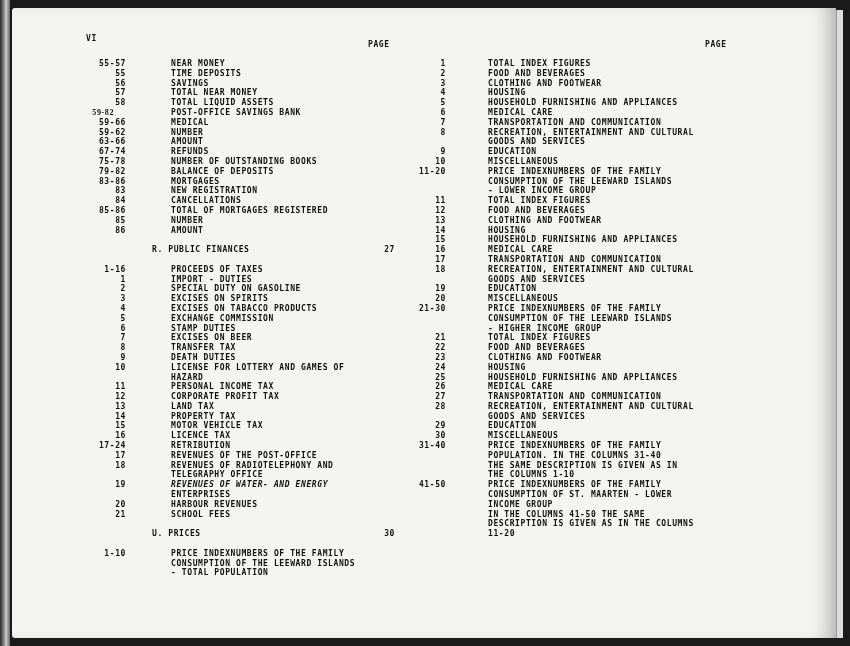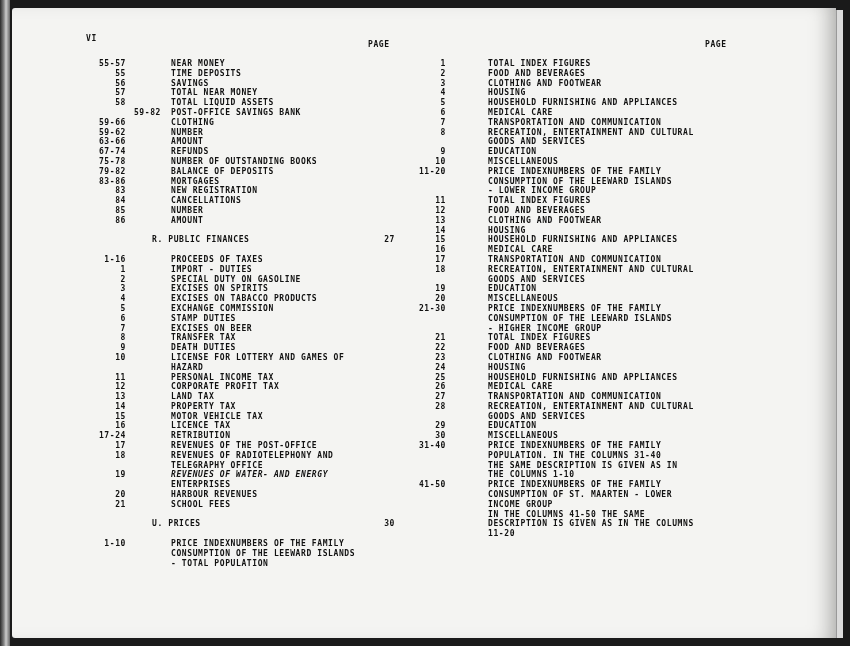--- a/index.html
+++ b/index.html
@@ -28,30 +28,31 @@
 <div class="txt" style="left:86px;top:34px;">VI</div>
 <div class="txt" style="left:368px;top:40px;">PAGE</div>
 <div class="txt" style="left:705px;top:40px;">PAGE</div>
 
 <div id="left-col" class="col" style="left: 0px; top: 59px; width: 850px;">
     <div class="row txt" style="position: relative;"><span class="num" style="right: 724px; position: absolute;">55-57</span><span style="left: 171px;">NEAR MONEY</span><span style="right: 455px;"></span></div>
     <div class="row txt" style="position: relative;"><span class="num" style="right: 724px; position: absolute;">55</span><span style="left: 171px;">TIME DEPOSITS</span><span style="right: 455px;"></span></div>
     <div class="row txt" style="position: relative;"><span class="num" style="right: 724px; position: absolute;">56</span><span style="left: 171px;">SAVINGS</span><span style="right: 455px;"></span></div>
     <div class="row txt" style="position: relative;"><span class="num" style="right: 724px; position: absolute;">57</span><span style="left: 171px;">TOTAL NEAR MONEY</span><span style="right: 455px;"></span></div>
     <div class="row txt" style="position: relative;"><span class="num" style="right: 724px; position: absolute;">58</span><span style="left: 171px;">TOTAL LIQUID ASSETS</span><span style="right: 455px;"></span></div>
-    <div class="row txt" style="position: relative;"><span class="num" style="right: 689px; position: absolute;">59-82</span><span style="left: 171px;">POST-OFFICE SAVINGS BANK</span><span style="right: 455px;"></span></div>
-    <div class="row txt" style="position: relative;"><span class="num" style="right: 724px; position: absolute;">59-66</span><span style="left: 171px;">CLOTHING</span><span style="right: 455px;"></span></div>
+    <div class="row txt" style="position: relative;"><span class="num" style="right: 736px; position: absolute; font-family: Liberation Serif, serif;">59-82</span><span style="left: 171px;">POST-OFFICE SAVINGS BANK</span><span style="right: 455px;"></span></div>
+    <div class="row txt" style="position: relative;"><span class="num" style="right: 724px; position: absolute;">59-66</span><span style="left: 171px;">MEDICAL</span><span style="right: 455px;"></span></div>
     <div class="row txt" style="position: relative;"><span class="num" style="right: 724px; position: absolute;">59-62</span><span style="left: 171px;">NUMBER</span><span style="right: 455px;"></span></div>
     <div class="row txt" style="position: relative;"><span class="num" style="right: 724px; position: absolute;">63-66</span><span style="left: 171px;">AMOUNT</span><span style="right: 455px;"></span></div>
     <div class="row txt" style="position: relative;"><span class="num" style="right: 724px; position: absolute;">67-74</span><span style="left: 171px;">REFUNDS</span><span style="right: 455px;"></span></div>
     <div class="row txt" style="position: relative;"><span class="num" style="right: 724px; position: absolute;">75-78</span><span style="left: 171px;">NUMBER OF OUTSTANDING BOOKS</span><span style="right: 455px;"></span></div>
     <div class="row txt" style="position: relative;"><span class="num" style="right: 724px; position: absolute;">79-82</span><span style="left: 171px;">BALANCE OF DEPOSITS</span><span style="right: 455px;"></span></div>
     <div class="row txt" style="position: relative;"><span class="num" style="right: 724px; position: absolute;">83-86</span><span style="left: 171px;">MORTGAGES</span><span style="right: 455px;"></span></div>
     <div class="row txt" style="position: relative;"><span class="num" style="right: 724px; position: absolute;">83</span><span style="left: 171px;">NEW REGISTRATION</span><span style="right: 455px;"></span></div>
     <div class="row txt" style="position: relative;"><span class="num" style="right: 724px; position: absolute;">84</span><span style="left: 171px;">CANCELLATIONS</span><span style="right: 455px;"></span></div>
+    <div class="row txt" style="position: relative;"><span class="num" style="right: 724px; position: absolute;">85-86</span><span style="left: 171px;">TOTAL OF MORTGAGES REGISTERED</span><span style="right: 455px;"></span></div>
     <div class="row txt" style="position: relative;"><span class="num" style="right: 724px; position: absolute;">85</span><span style="left: 171px;">NUMBER</span><span style="right: 455px;"></span></div>
     <div class="row txt" style="position: relative;"><span class="num" style="right: 724px; position: absolute;">86</span><span style="left: 171px;">AMOUNT</span><span style="right: 455px;"></span></div>
     <div class="row txt" style="position: relative;"><span class="num" style="right: 724px; position: absolute;"></span><span style="left: 171px;"></span><span style="right: 455px;"></span></div>
     <div class="row txt" style="position: relative;"><span class="num" style="right: 724px; position: absolute;"></span><span style="left: 152px;">R. PUBLIC FINANCES</span><span style="right: 455px;">27</span></div>
     <div class="row txt" style="position: relative;"><span class="num" style="right: 724px; position: absolute;"></span><span style="left: 171px;"></span><span style="right: 455px;"></span></div>
     <div class="row txt" style="position: relative;"><span class="num" style="right: 724px; position: absolute;">1-16</span><span style="left: 171px;">PROCEEDS OF TAXES</span><span style="right: 455px;"></span></div>
     <div class="row txt" style="position: relative;"><span class="num" style="right: 724px; position: absolute;">1</span><span style="left: 171px;">IMPORT - DUTIES</span><span style="right: 455px;"></span></div>
     <div class="row txt" style="position: relative;"><span class="num" style="right: 724px; position: absolute;">2</span><span style="left: 171px;">SPECIAL DUTY ON GASOLINE</span><span style="right: 455px;"></span></div>
     <div class="row txt" style="position: relative;"><span class="num" style="right: 724px; position: absolute;">3</span><span style="left: 171px;">EXCISES ON SPIRITS</span><span style="right: 455px;"></span></div>
     <div class="row txt" style="position: relative;"><span class="num" style="right: 724px; position: absolute;">4</span><span style="left: 171px;">EXCISES ON TABACCO PRODUCTS</span><span style="right: 455px;"></span></div>

